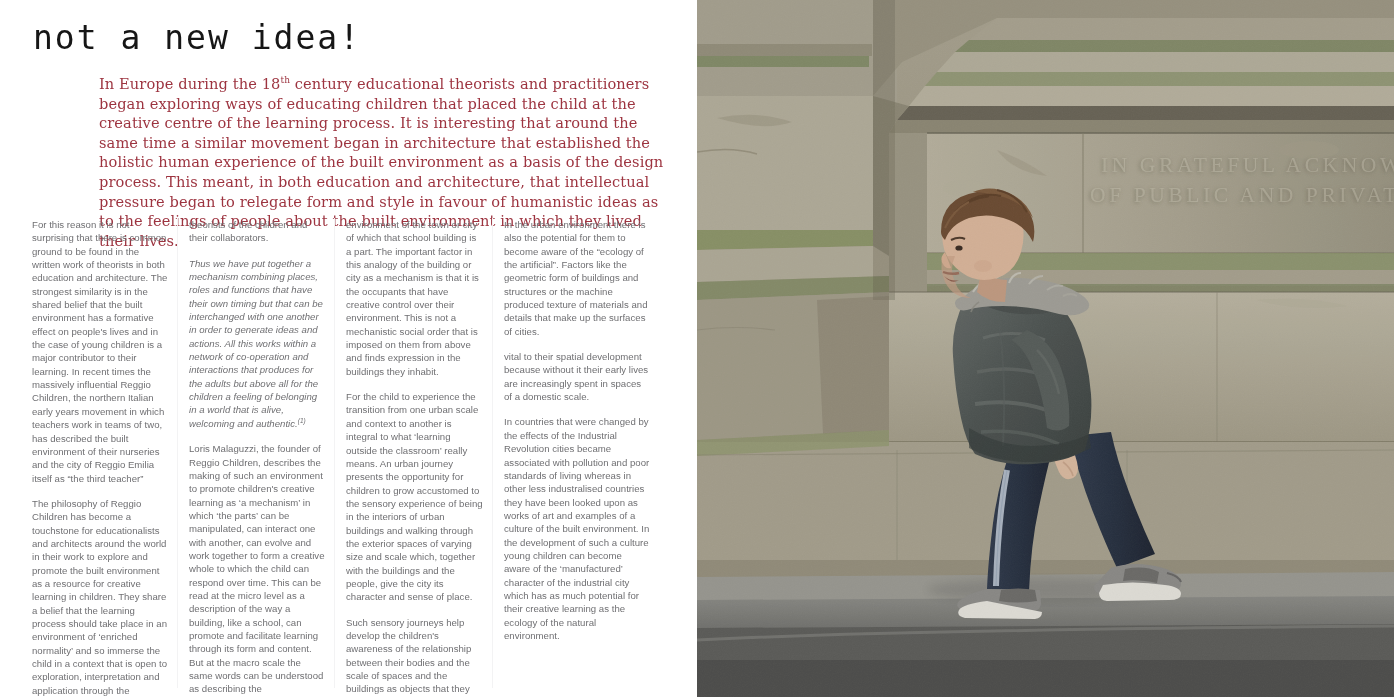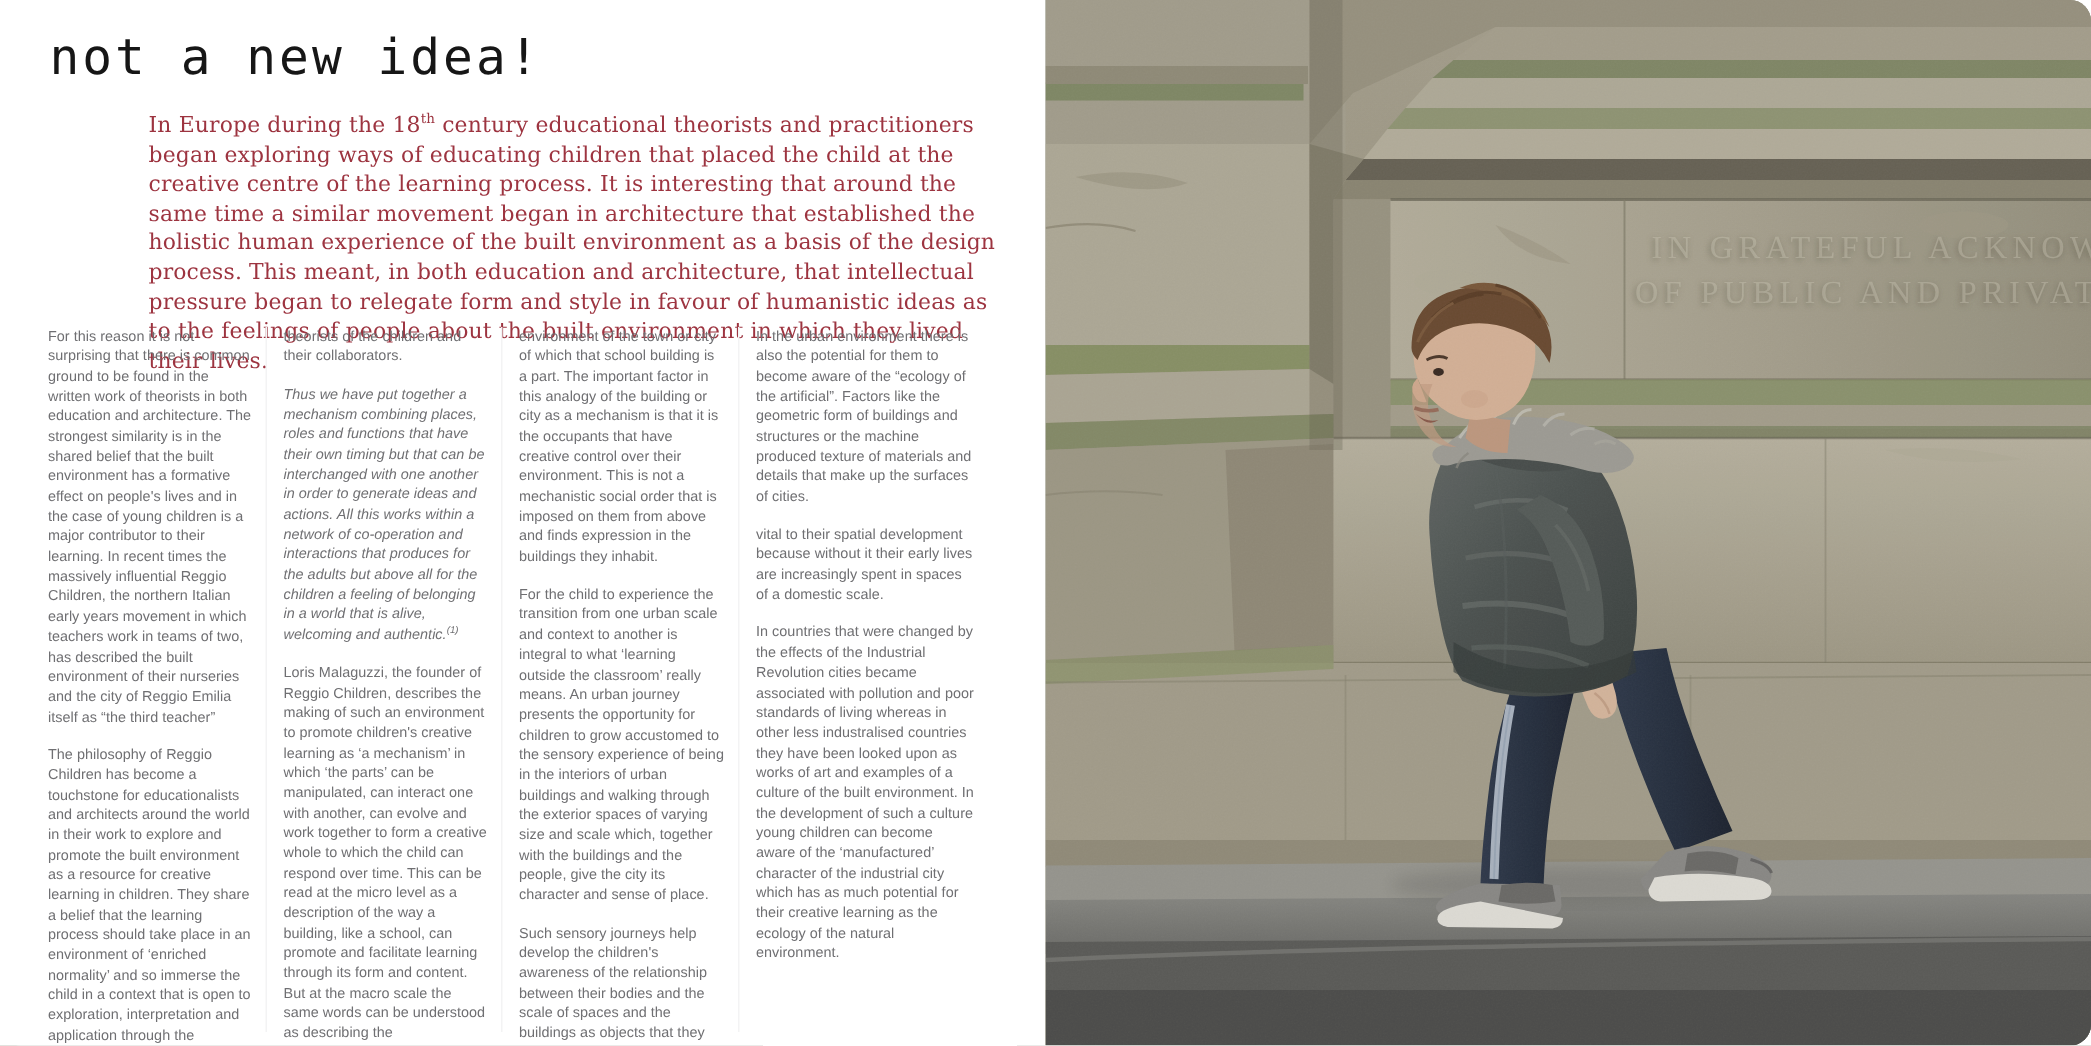--- a/index.html
+++ b/index.html
@@ -10,21 +10,20 @@
   }
   body {
     font-family: "Liberation Sans", sans-serif;
   }
   .page {
     position: relative;
     width: 1394px;
     height: 697px;
     background: #ffffff;
     overflow: hidden;
-    border-radius: 14px;
   }
 
   
   .text-page {
     position: absolute;
     left: 0; top: 0;
     width: 697px;
     height: 697px;
     background: #ffffff;
   }

